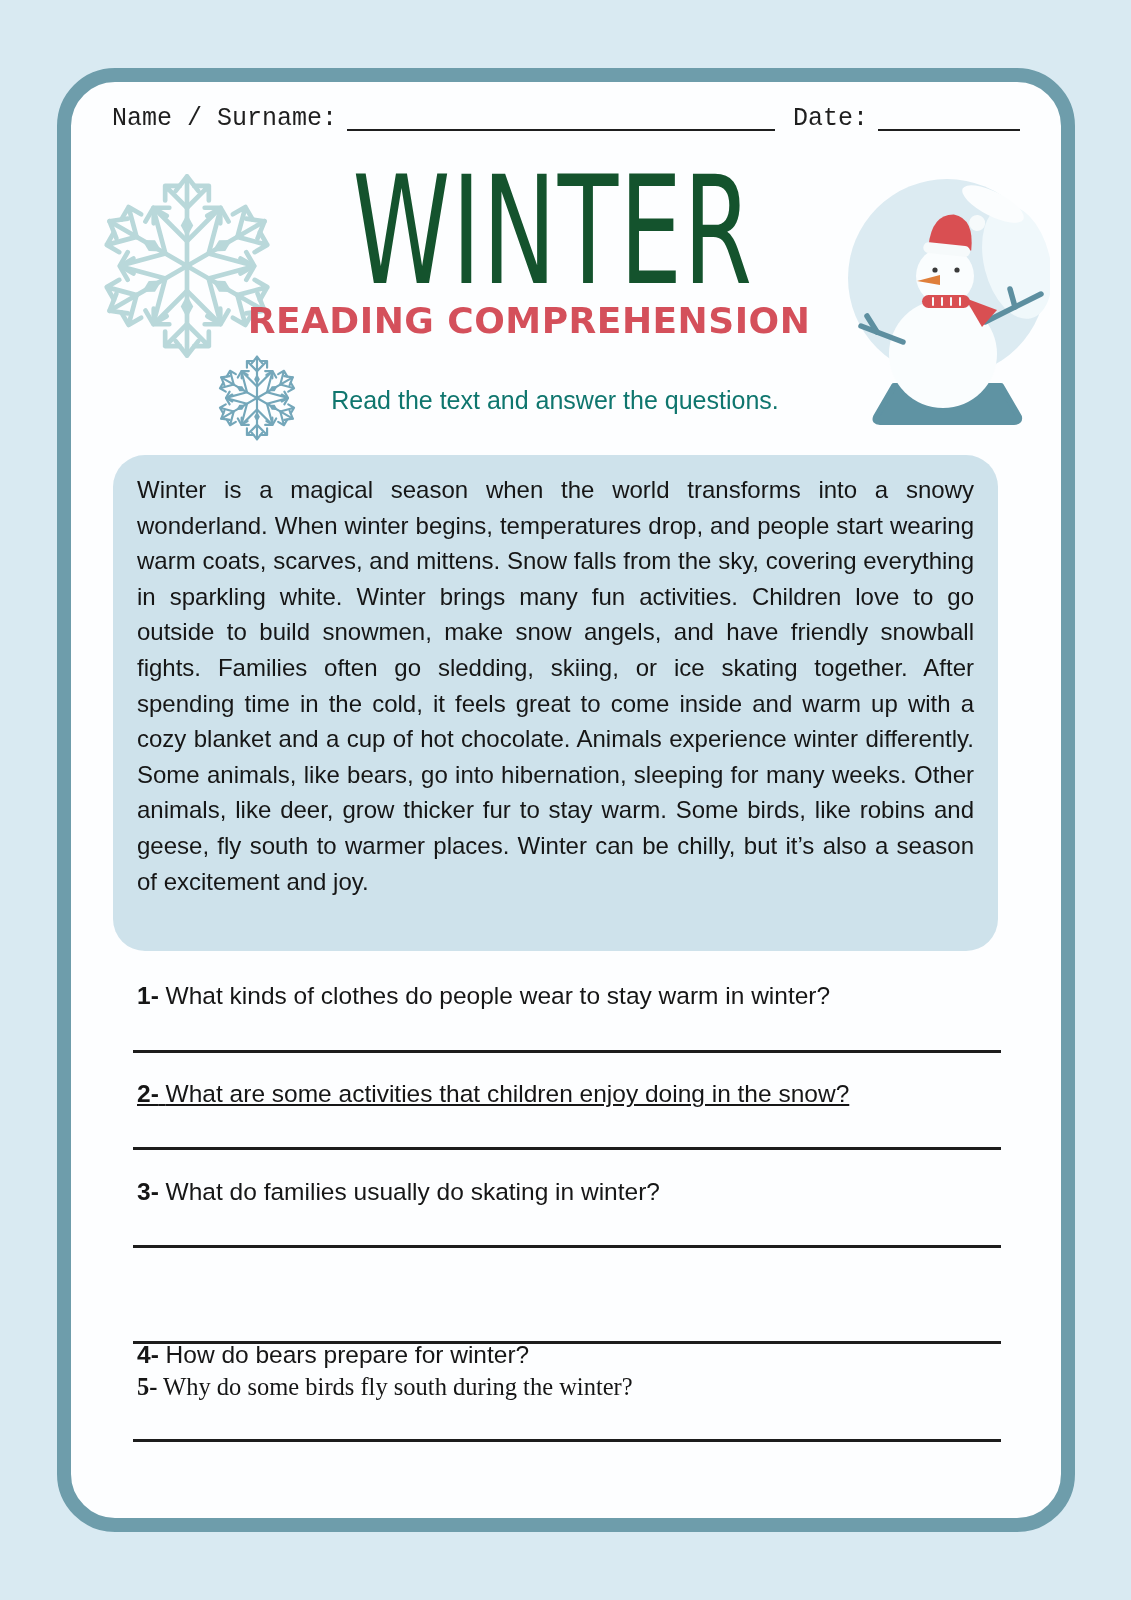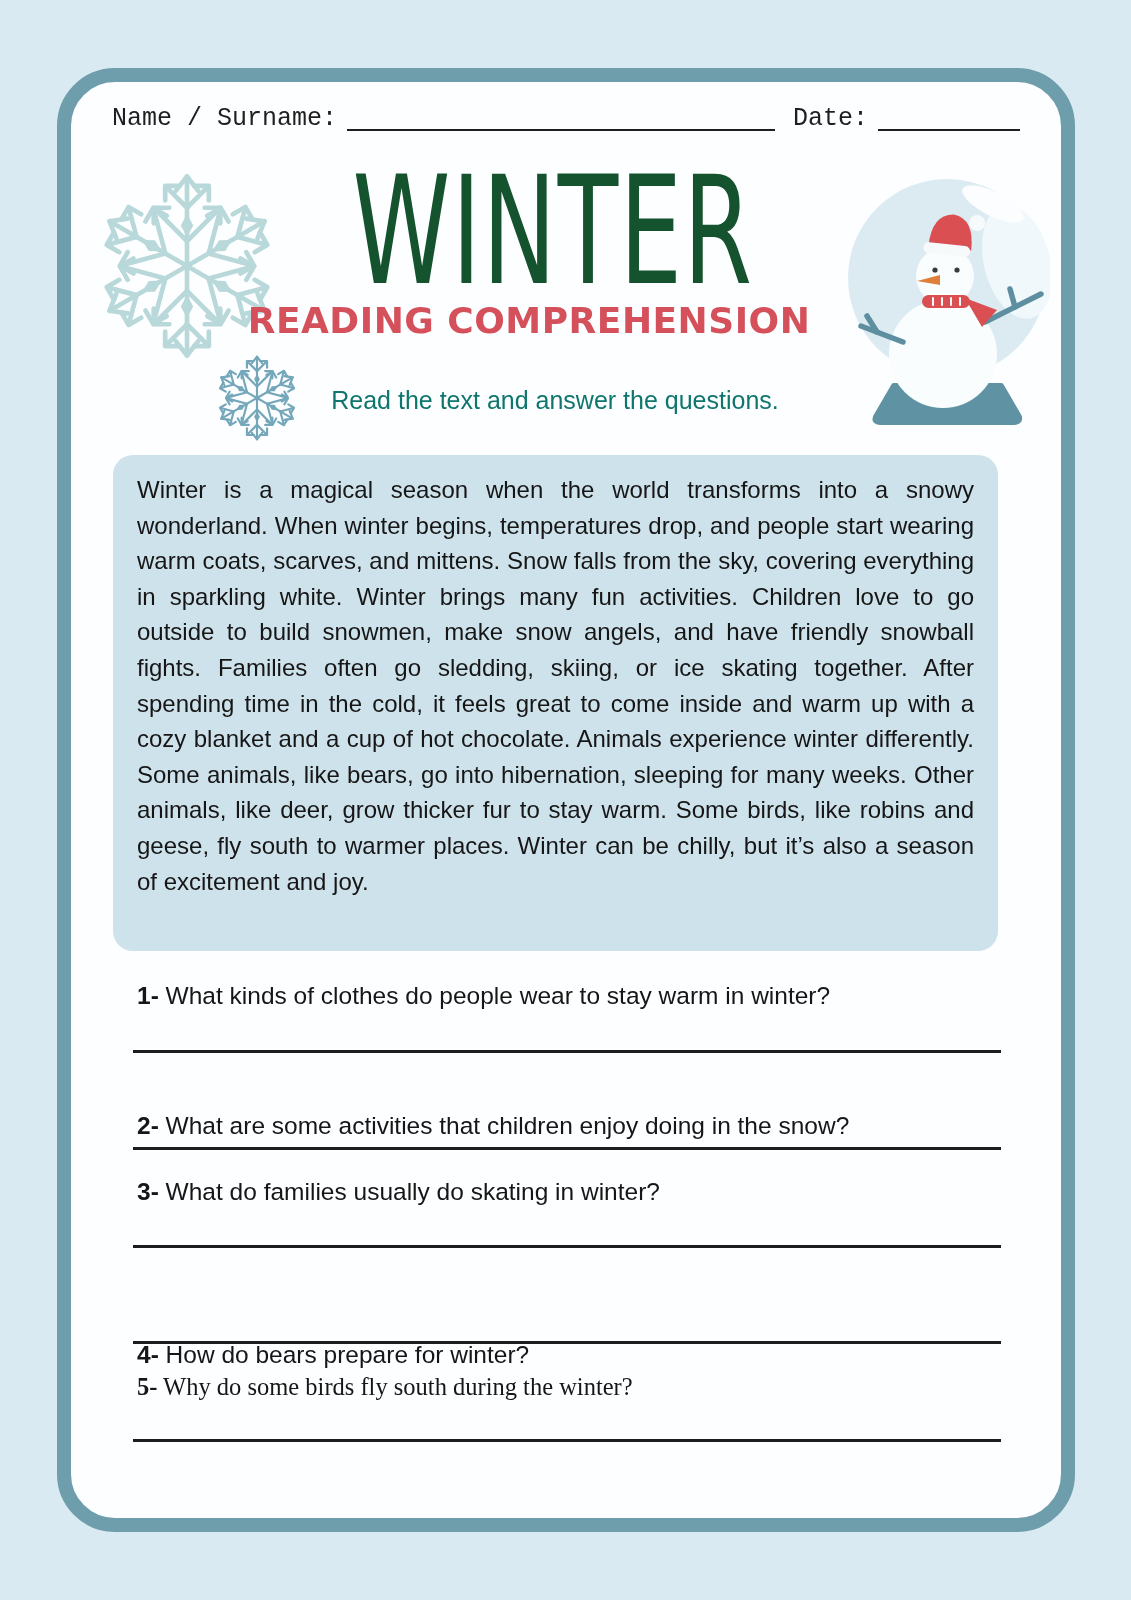--- a/index.html
+++ b/index.html
@@ -38,34 +38,34 @@
     position:absolute;left:555px;top:386px;transform:translateX(-50%);
     font-size:25px;color:#0f766e;white-space:nowrap;
   }
   
   .flake-lg{position:absolute;left:83px;top:162px;width:208px;height:208px;color:#b9d8da;}
   .flake-sm{position:absolute;left:209px;top:350px;width:96px;height:96px;color:#74a7ba;}
   .globe{position:absolute;left:845px;top:160px;width:205px;height:266px;}
   
   .passage{
     position:absolute;left:113px;top:455px;width:885px;height:496px;
-    box-sizing:border-box;background:#cee2eb;border-radius:20px;
+    box-sizing:border-box;background:#cee2eb;border-radius:32px;
     padding:17px 24px;overflow:hidden;
   }
   .passage p{
     margin:0;text-align:justify;font-size:24px;line-height:35.6px;color:#161616;
   }
   
   .question{
     position:absolute;left:137px;width:864px;font-size:24.5px;line-height:32px;color:#161616;
   }
   .qnum{font-weight:bold;}
   .answer-line{position:absolute;left:133px;width:868px;height:0;border-top:3px solid #1d1d1d;}
   .q1{top:980px;}  .al1{top:1050px;}
-  .q2{top:1110px;} .al2{top:1147px;}
+  .q2{top:1078px;text-decoration:underline;} .al2{top:1147px;}
   .q3{top:1176px;} .al3{top:1245px;}
   .q4{top:1339px;} .al4{top:1341px;}
   .q5{top:1371px;font-family:Liberation Serif, serif;} .al5{top:1439px;}
 </style>
 </head>
 <body>
 
 <div class="frame"></div>
 
 <div class="name-row">

